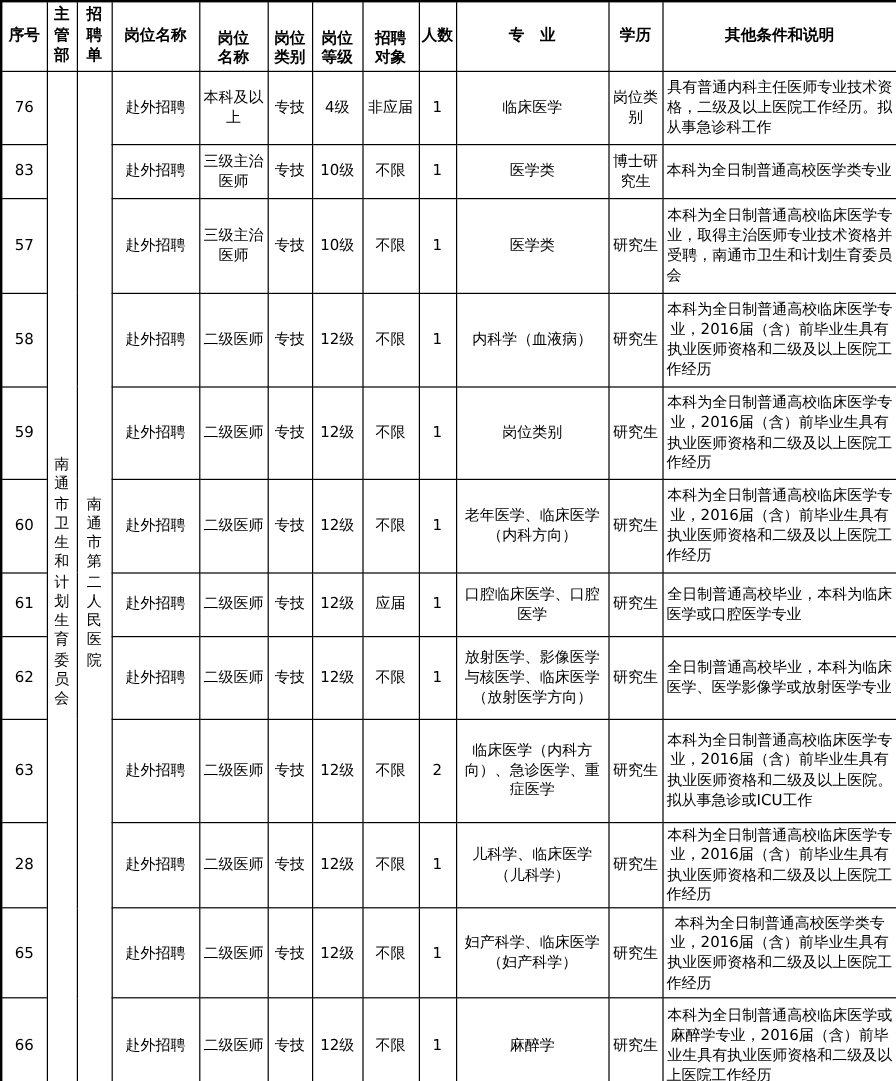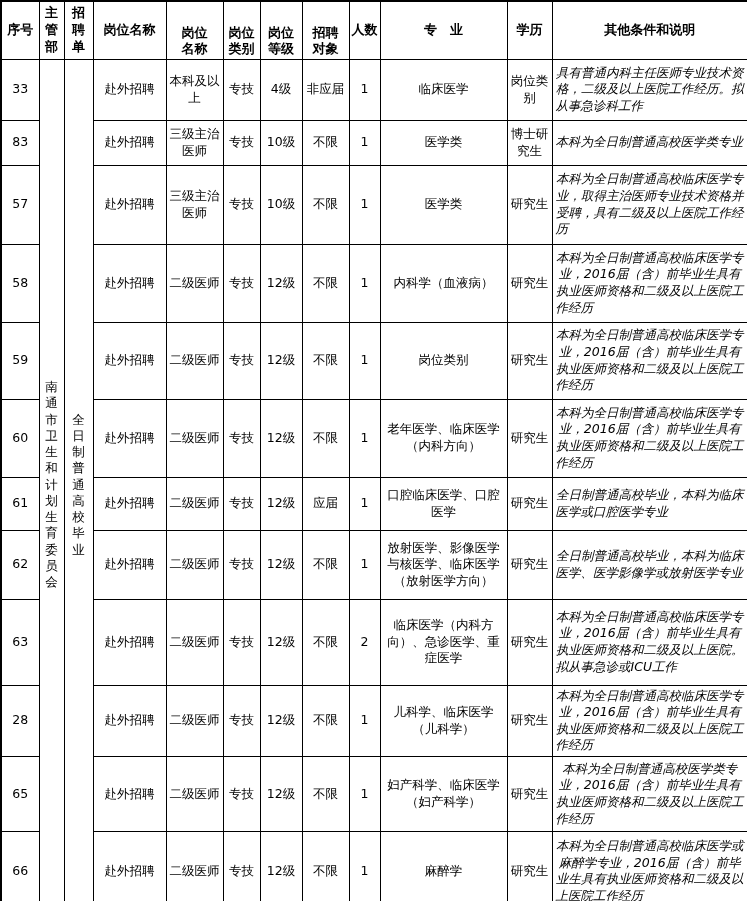--- a/index.html
+++ b/index.html
@@ -29,21 +29,21 @@
   }
   table.recruit td {
     font-size:12.5px;
     line-height:1.33;
   }
   
   .w2 { display:inline-block; width:2.2em; word-break:break-all;margin-top:22px; }
   
   .v1 { display:inline-block; width:1.1em; word-break:break-all; line-height:1.3; }
   td.left { text-align:left; }
-  td.just { text-align:justify; text-align-last:left;font-style:italic; }
+  td.just { text-align:justify; text-align-last:left; }
 </style>
 </head>
 <body>
 
 <div class="sheet">
 <table class="recruit">
   <colgroup>
     <col style="width:38px">
         <col style="width:25px">
         <col style="width:29px">
@@ -67,23 +67,23 @@
     <th><span class="w2">岗位类别</span></th>
     <th><span class="w2">岗位等级</span></th>
     <th><span class="w2">招聘对象</span></th>
     <th>人数</th>
     <th>专　业</th>
     <th>学历</th>
     <th>其他条件和说明</th>
   </tr>
 
   <tr style="height:61px">
-    <td>33</td>
+    <td>76</td>
     <td rowspan="12"><span class="v1">南通市卫生和计划生育委员会</span></td>
-    <td rowspan="12"><span class="v1">全日制普通高校毕业</span></td>
+    <td rowspan="12"><span class="v1">南通市第二人民医院</span></td>
     <td>赴外招聘</td>
     <td>本科及以上</td>
     <td>专技</td>
     <td>4级</td>
     <td>非应届</td>
     <td>1</td>
     <td class="left">临床医学</td>
     <td>岗位类别</td>
     <td class="just">具有普通内科主任医师专业技术资格，二级及以上医院工作经历。拟从事急诊科工作</td>
   </tr>
@@ -104,21 +104,21 @@
   <tr style="height:79px">
     <td>57</td>
     <td>赴外招聘</td>
     <td>三级主治医师</td>
     <td>专技</td>
     <td>10级</td>
     <td>不限</td>
     <td>1</td>
     <td class="left">医学类</td>
     <td>研究生</td>
-    <td class="just">本科为全日制普通高校临床医学专业，取得主治医师专业技术资格并受聘，具有二级及以上医院工作经历</td>
+    <td class="just">本科为全日制普通高校临床医学专业，取得主治医师专业技术资格并受聘，南通市卫生和计划生育委员会</td>
   </tr>
 
   <tr style="height:78px">
     <td>58</td>
     <td>赴外招聘</td>
     <td>二级医师</td>
     <td>专技</td>
     <td>12级</td>
     <td>不限</td>
     <td>1</td>

